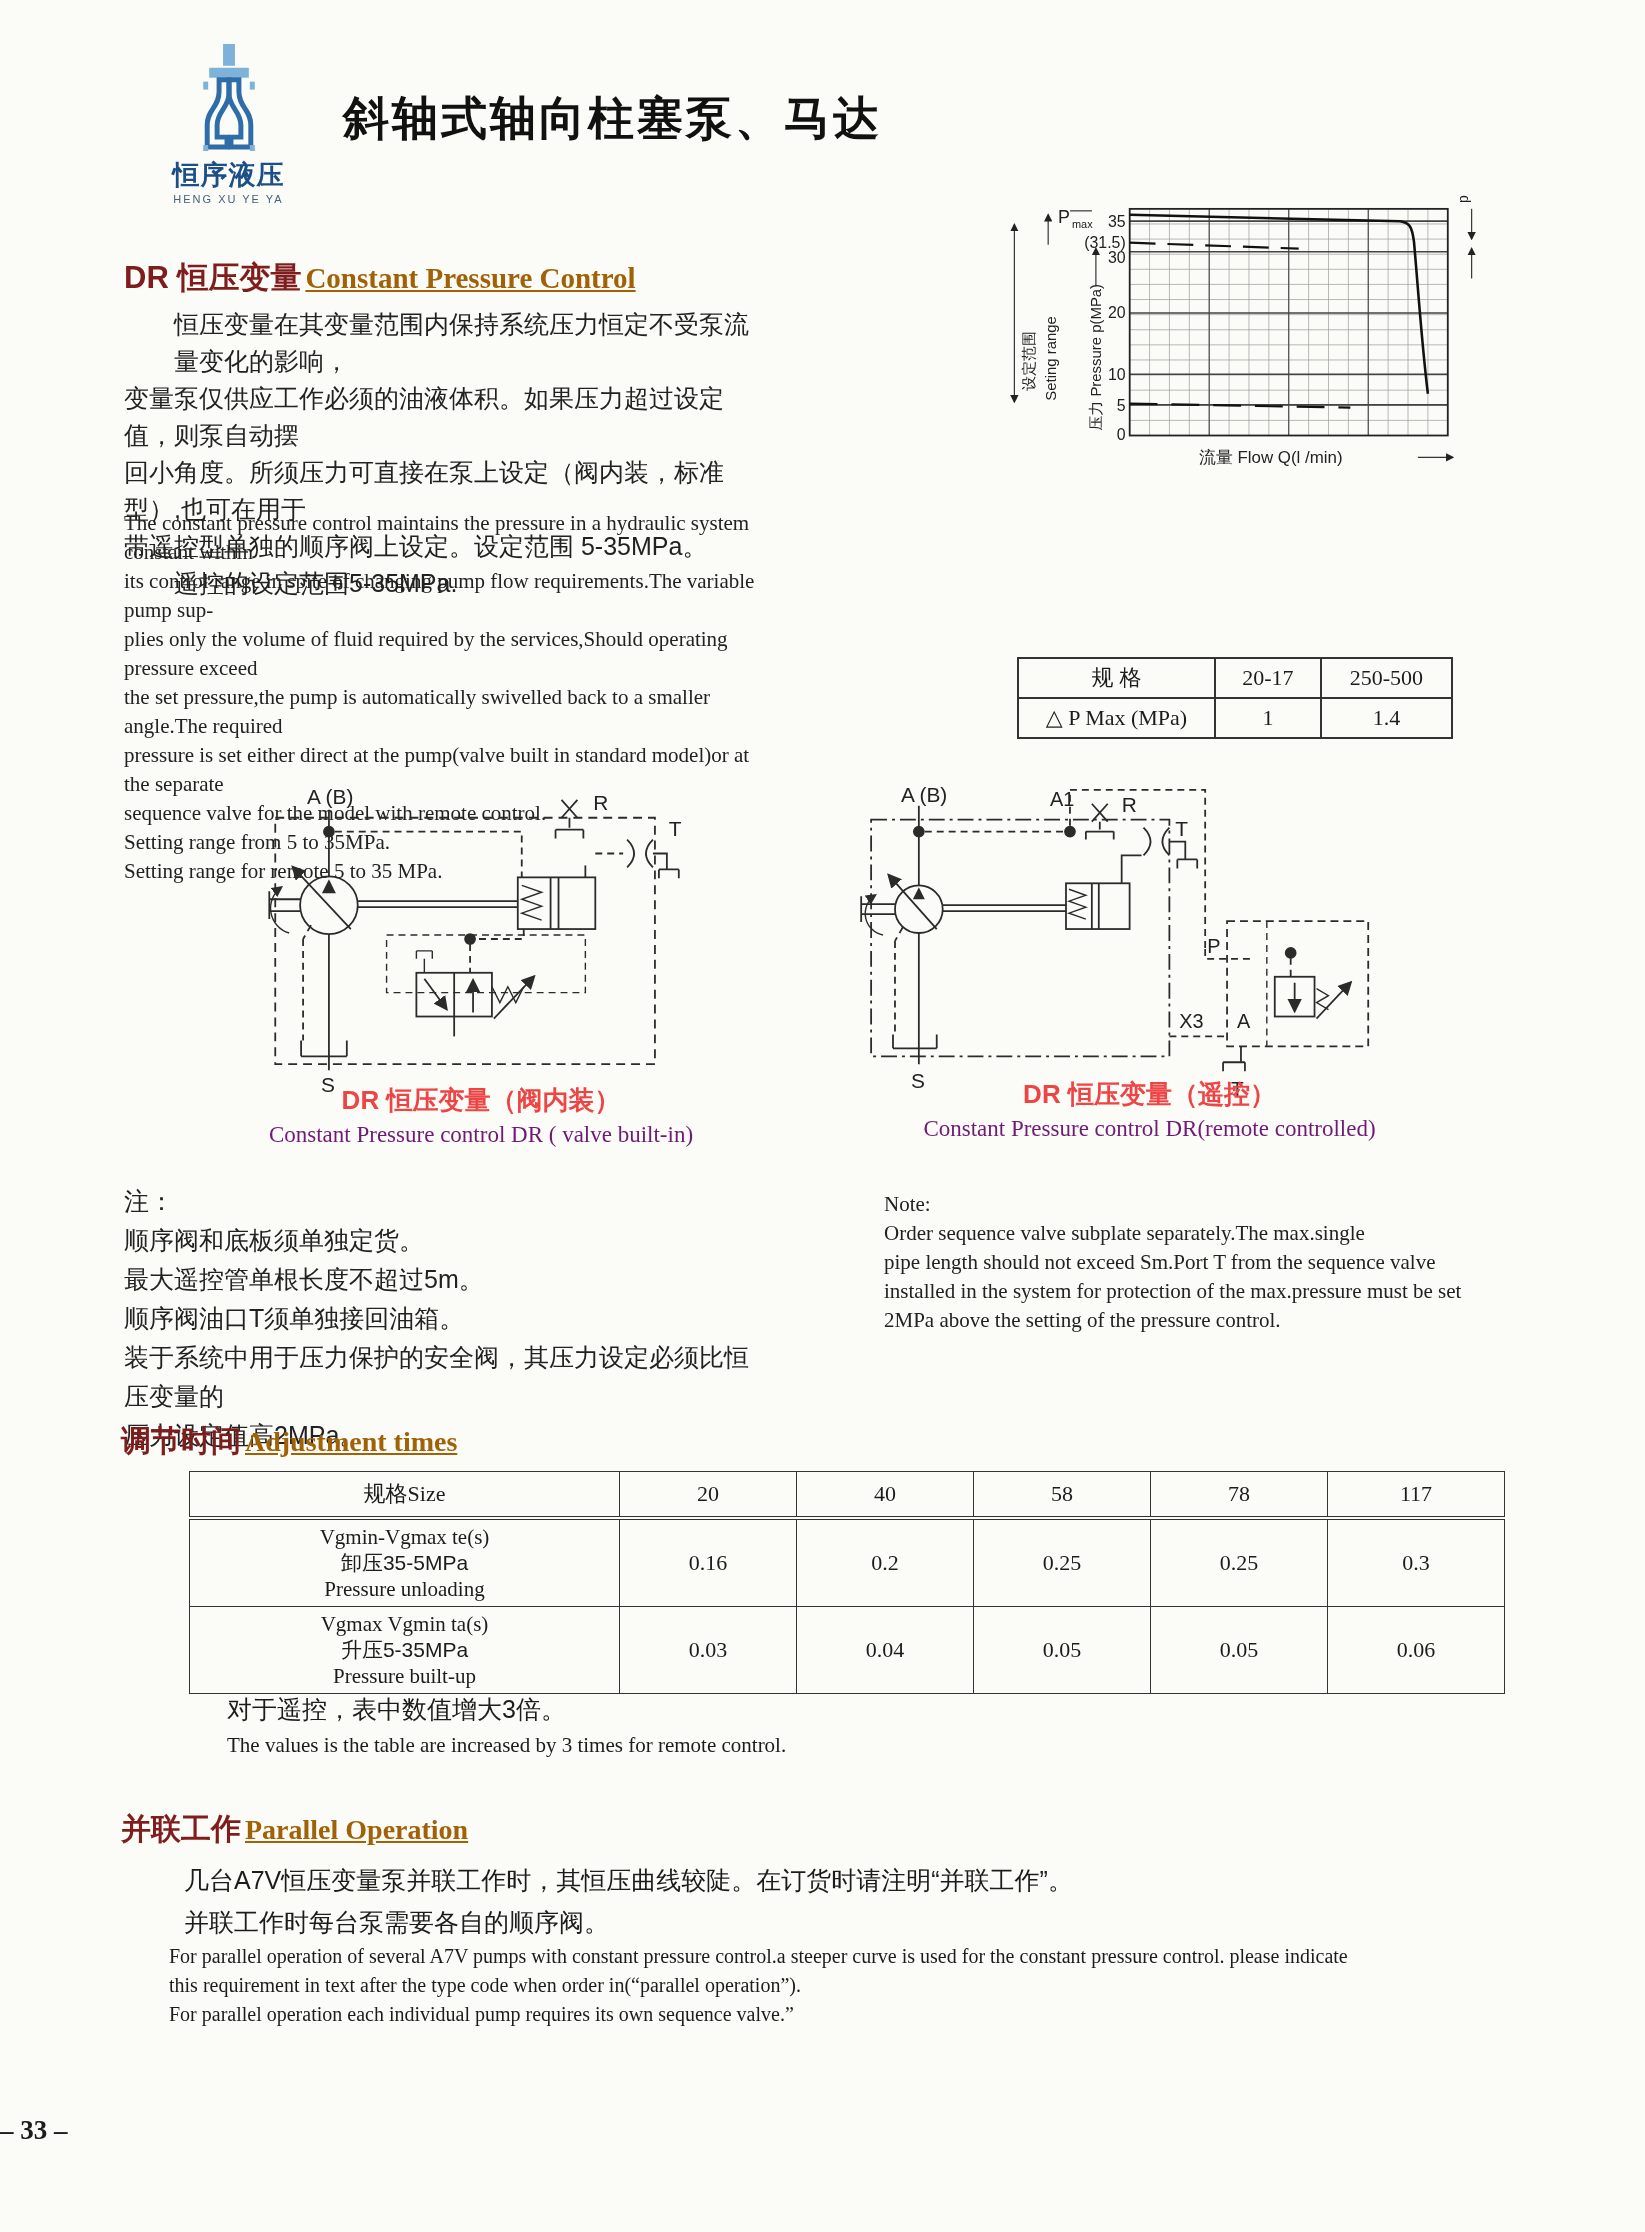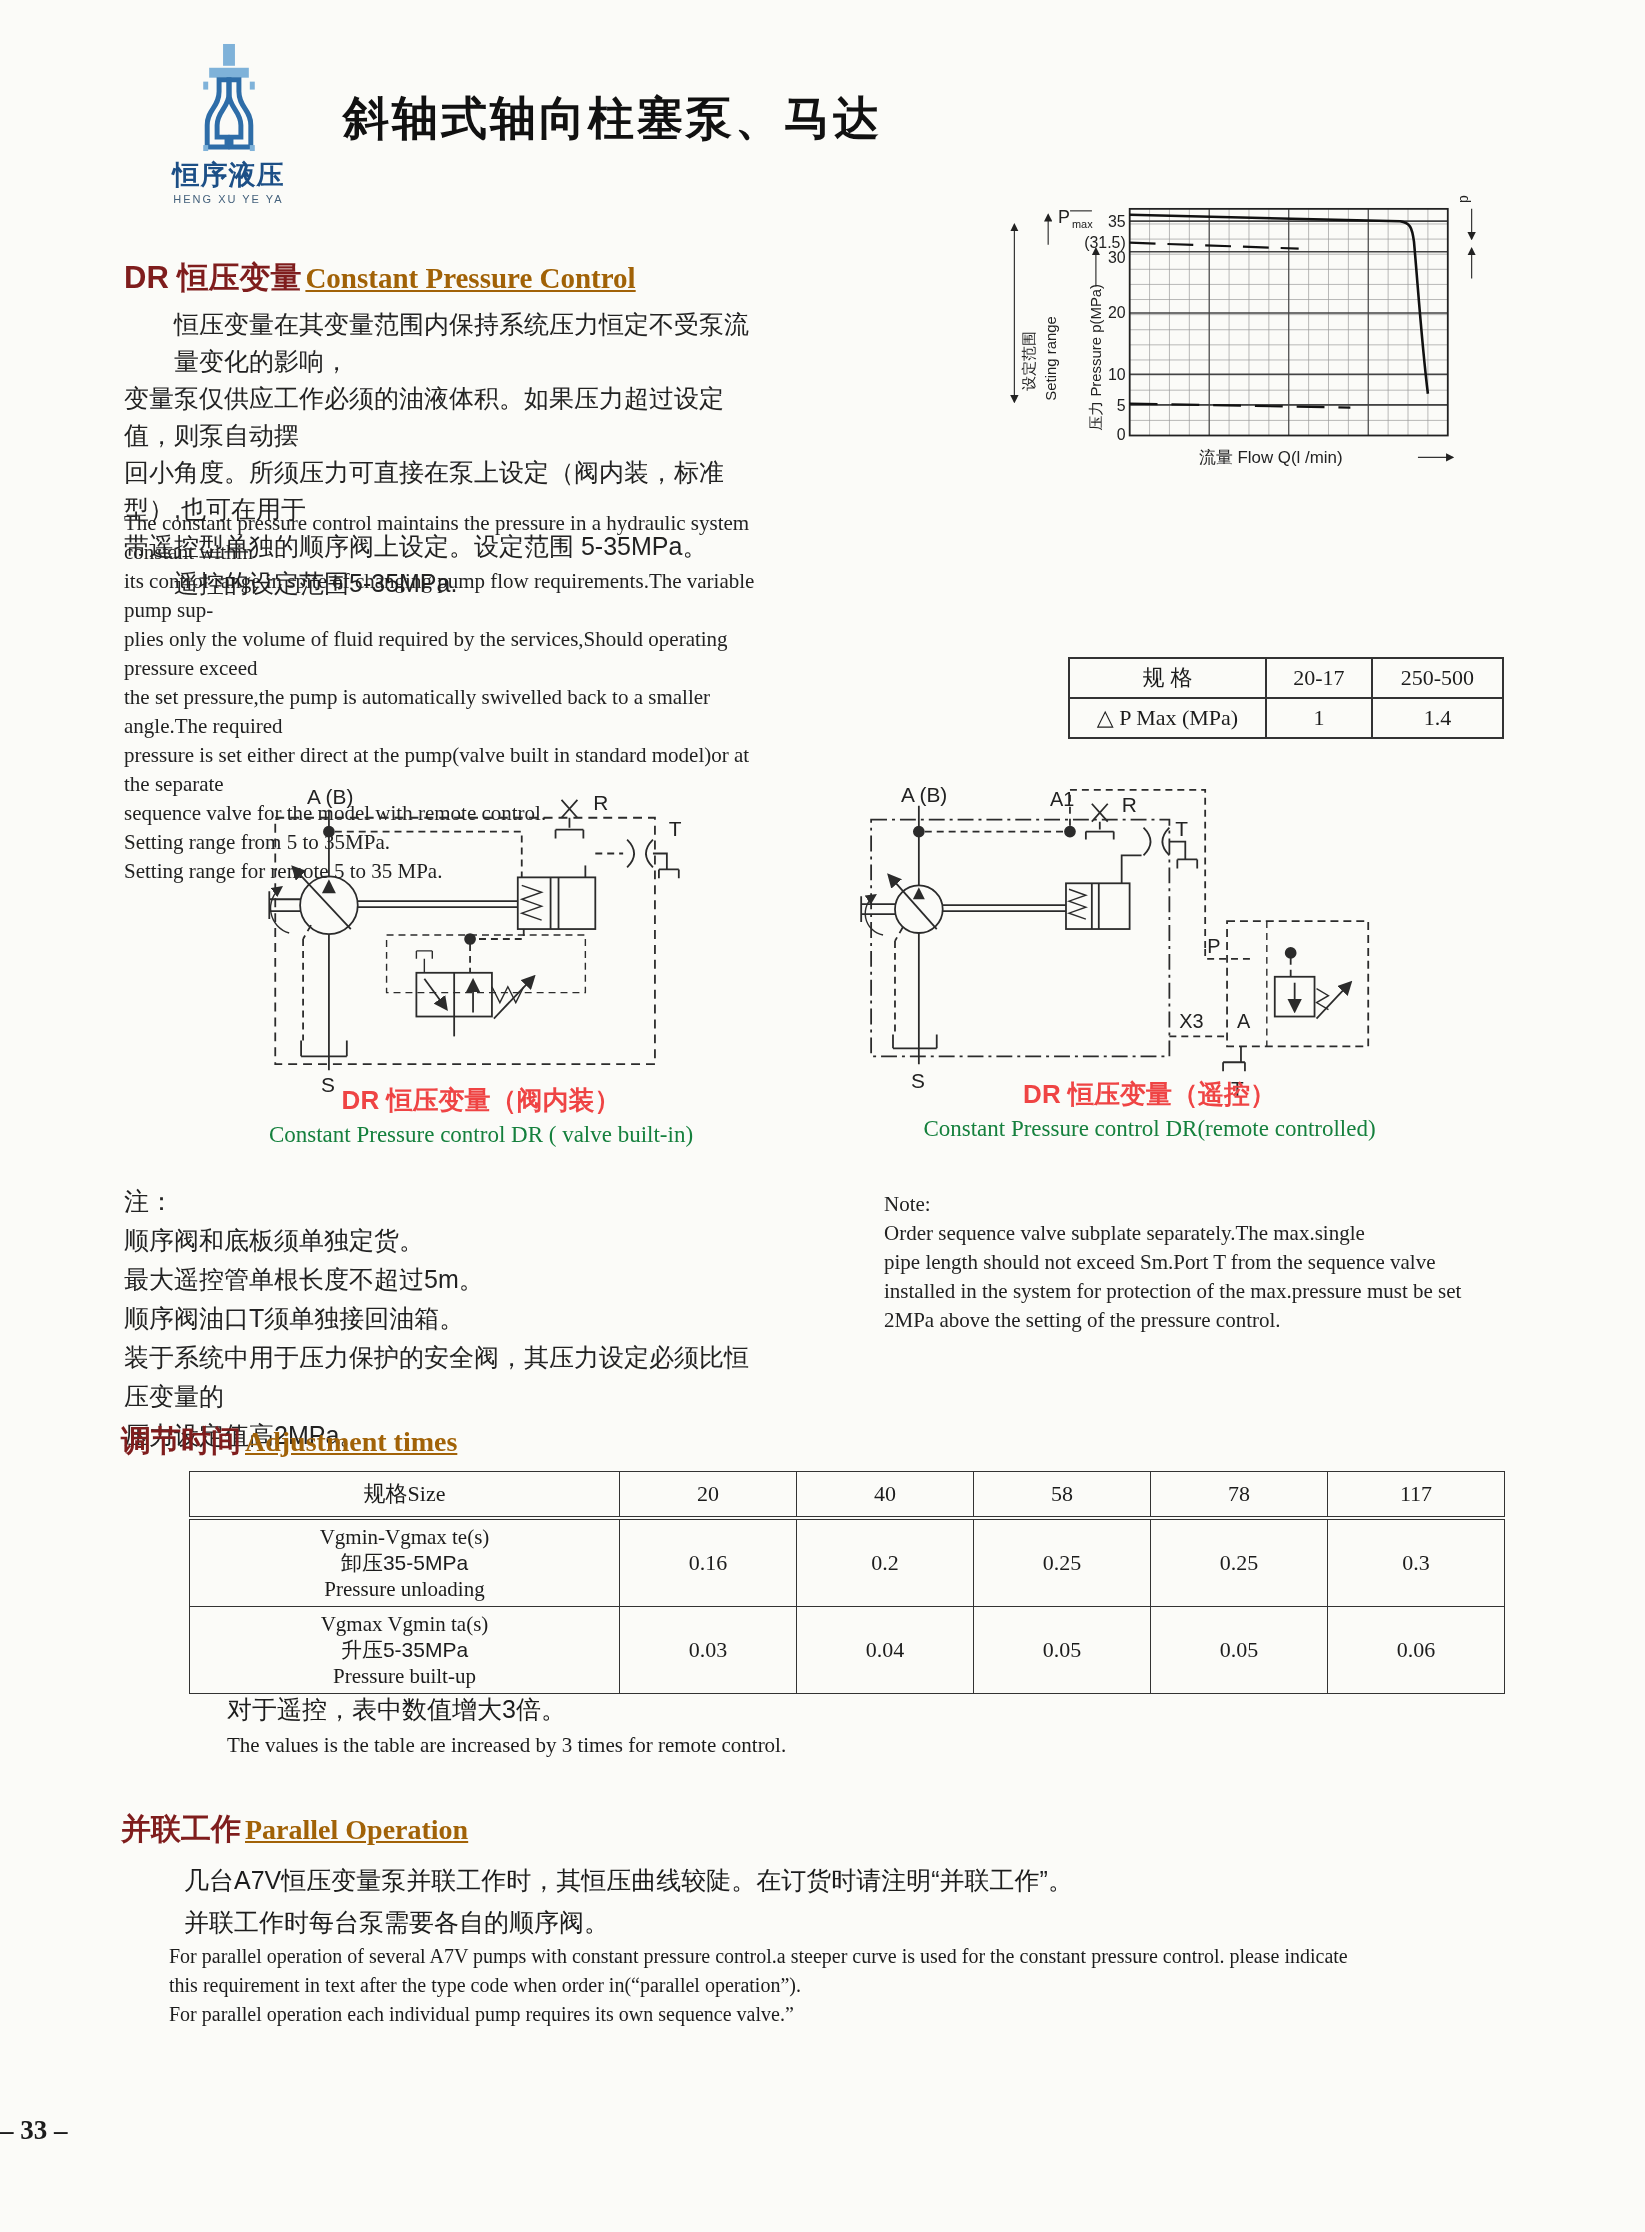--- a/index.html
+++ b/index.html
@@ -18,21 +18,21 @@
   .dp-table{width:436px;font-family:"Liberation Serif",serif;font-size:22px;}
   .dp-table td{border:2px solid #333;text-align:center;height:36px;}
   .adj-table{width:1315px;table-layout:fixed;}
   .adj-table td{border:1.6px solid #333;text-align:center;vertical-align:middle;}
   .adj-table tr.hdr td{height:42px;border-bottom:4px double #333;font-family:"Liberation Serif",serif;font-size:22px;}
   .adj-table tr.row td{height:84px;}
   .adj-l1,.adj-l3{font-family:"Liberation Serif",serif;font-size:21px;line-height:26px;}
   .adj-l2{font-size:21px;line-height:26px;}
   .adj-val{font-family:"Liberation Serif",serif;font-size:22px;}
   .cap-cn{font-size:26px;font-weight:bold;color:#ef4444;}
-  .cap-en{font-size:23px;font-family:"Liberation Serif",serif;color:#15803d;margin-top:4px;}
+  .cap-en{font-size:23px;font-family:"Liberation Serif",serif;color:#701a75;margin-top:4px;}
   .logo-cn{font-size:27px;font-weight:bold;color:#1c4f86;letter-spacing:1px;}
   .logo-en{font-size:11px;color:#44617c;letter-spacing:2px;}
   svg text{font-family:"Liberation Sans",sans-serif;fill:#222;}
   svg .ser{font-family:"Liberation Serif",serif;}
   .pagenum{font-size:27px;font-weight:bold;font-family:"Liberation Serif",serif;}
 </style>
 </head>
 <body>
 
 <div class="page">
@@ -135,21 +135,21 @@
         <line x1="474" y1="92" x2="474" y2="62" stroke="#333" stroke-width="1.2" marker-end="url(#ah)"></line>
       </g>
 
       <g>
         <text x="272" y="278" font-size="17" text-anchor="middle">流量 Flow Q(l /min)</text>
         <line x1="420" y1="272" x2="455" y2="272" stroke="#333" stroke-width="1.2" marker-end="url(#ah)"></line>
       </g>
     </svg>
   </div>
 
-  <table class="dp-table abs" style="left:1068px;top:657px;border-radius:27px;">
+  <table class="dp-table abs" style="left:1017px;top:657px;border-radius:27px;">
     <tbody>
         <tr>
       <td style="width:199px;" class="cn">规  格</td>
       <td style="width:105px;">20-17</td>
       <td style="width:131px;">250-500</td>
     </tr>
     <tr>
       <td>△ P  Max  (MPa)</td>
       <td>1</td>
       <td>1.4</td>

